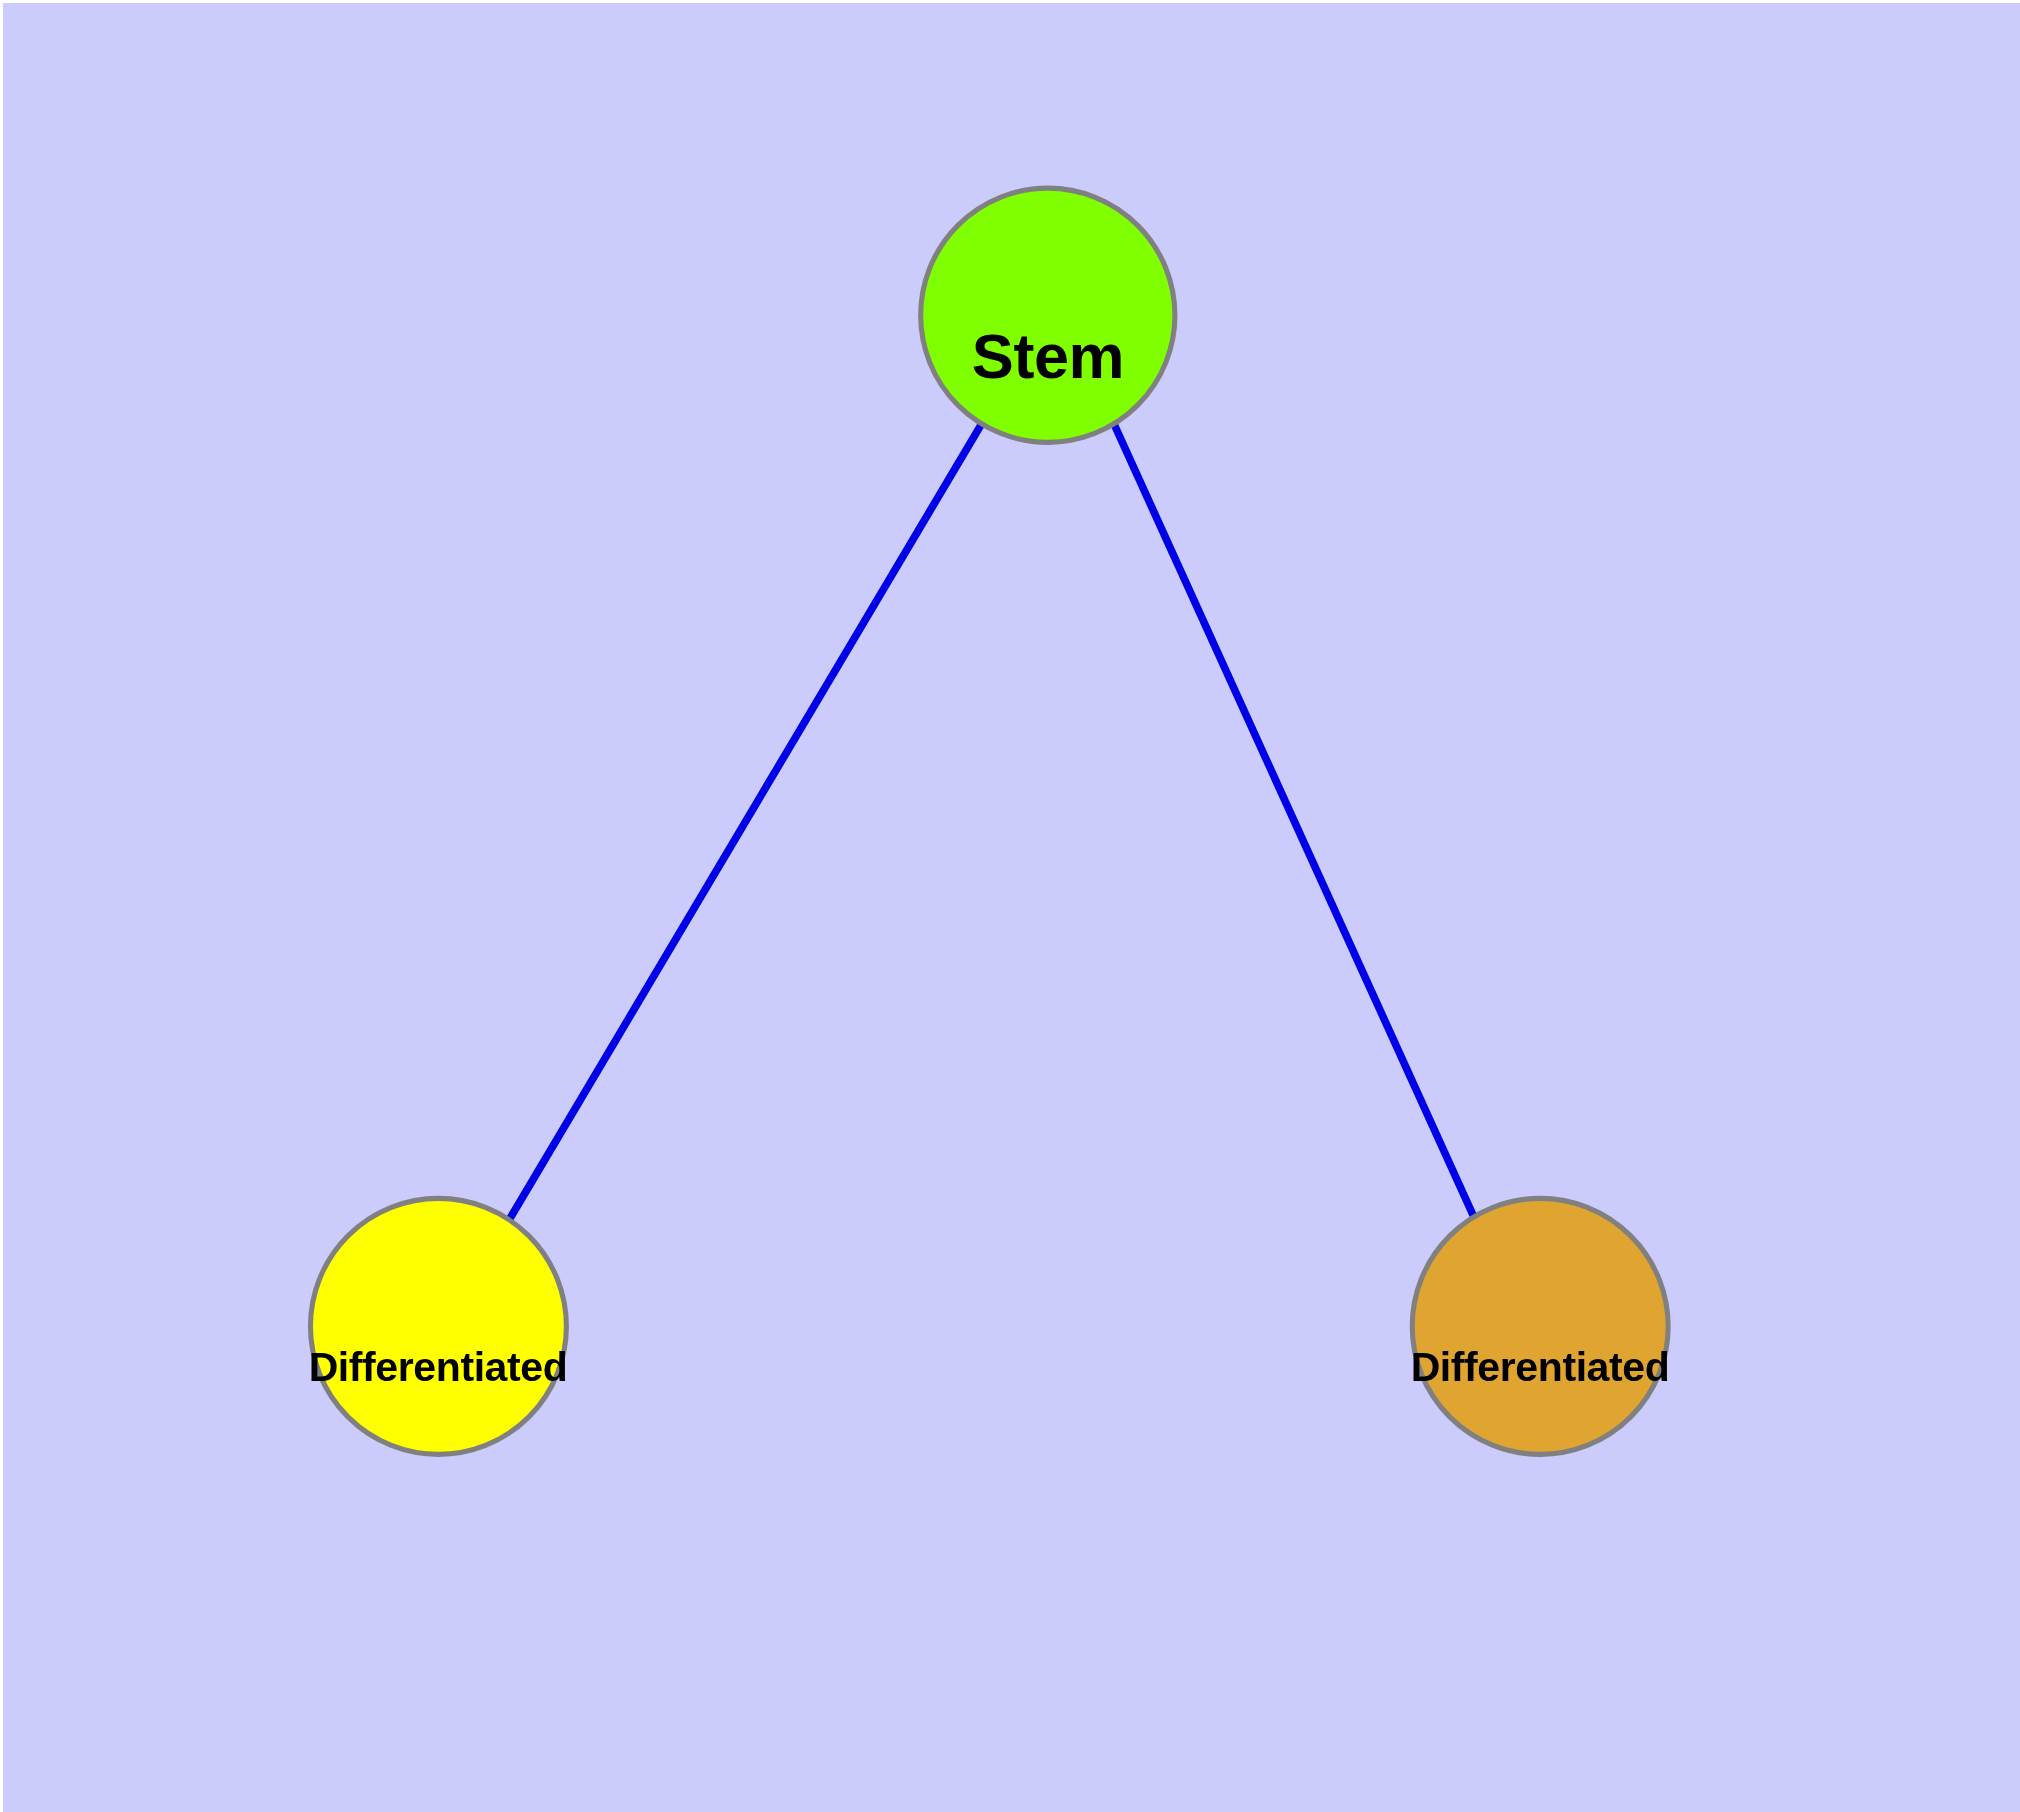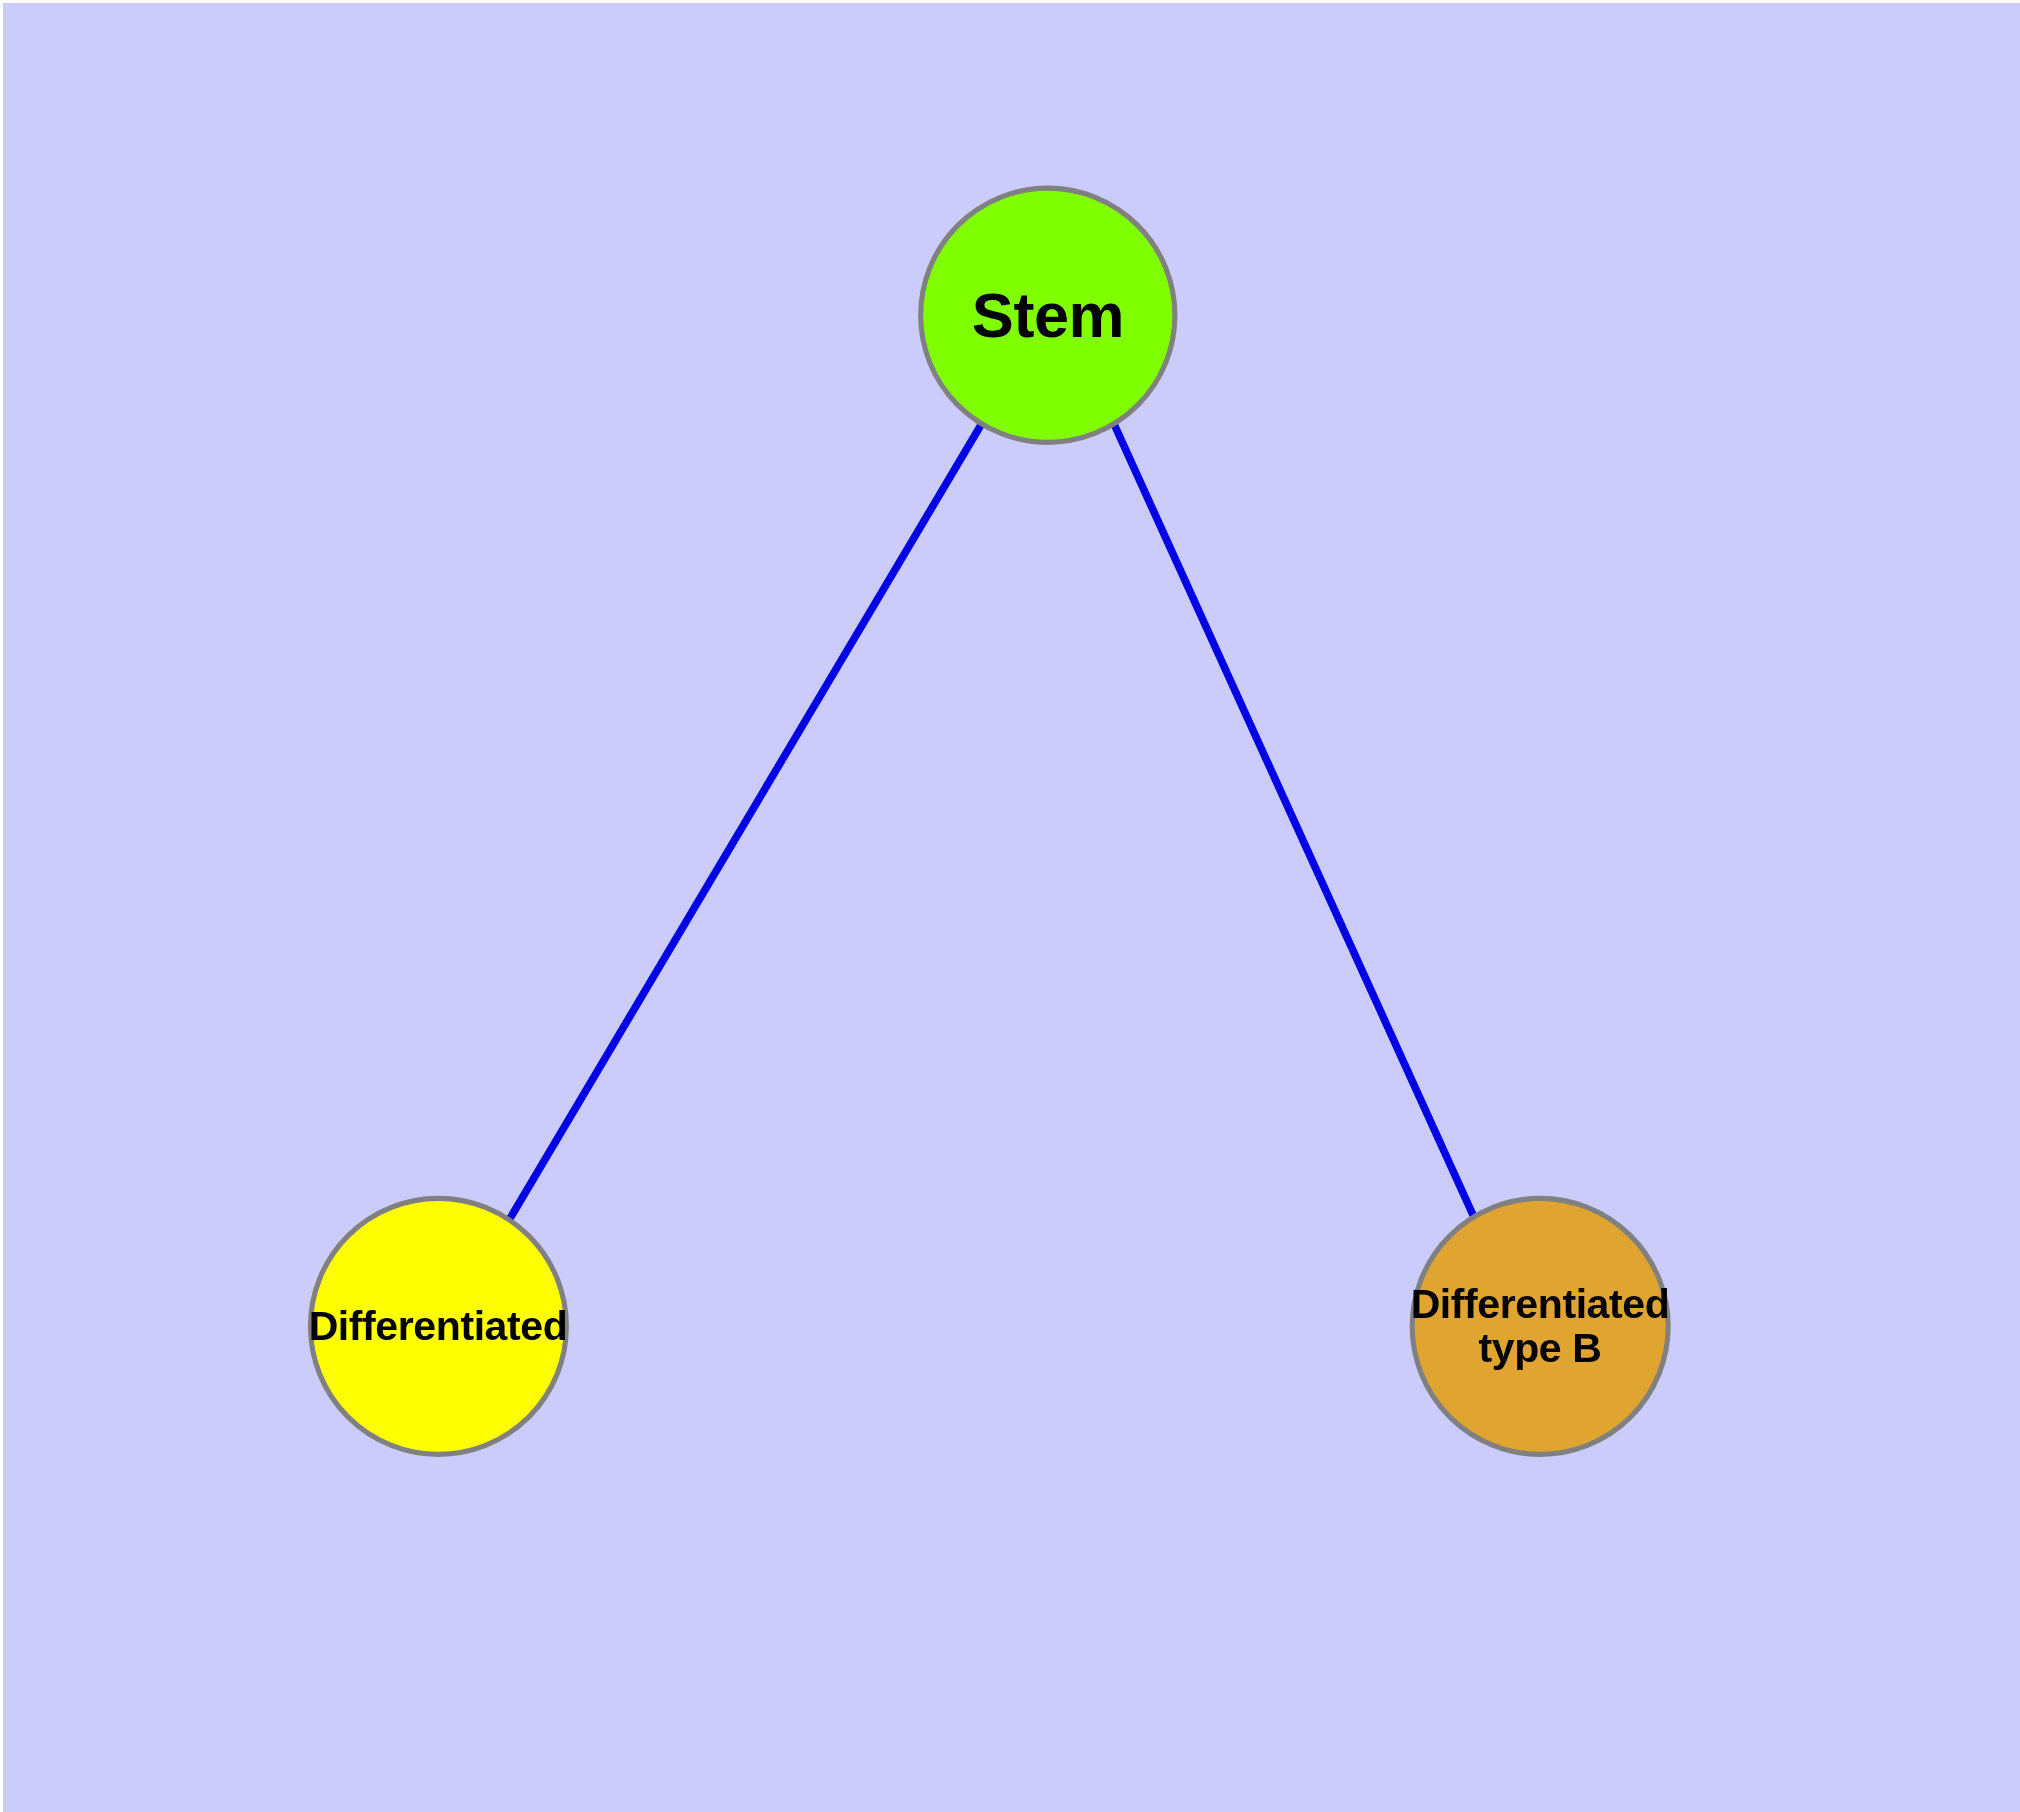--- a/index.html
+++ b/index.html
@@ -34,20 +34,21 @@
   .node-label {
     position: absolute;
     transform: translate(-50%, -50%);
     text-align: center;
     font-weight: bold;
     color: #000000;
     line-height: 1.08;
     white-space: nowrap;
     letter-spacing: -0.4px;
     pointer-events: none;
+    margin-top: 41px;
   }
   .label-stem { font-size: 63px; }
   .label-diff { font-size: 41px; }
 </style>
 </head>
 <body>
 
 <div id="canvas">
 
   <div id="plot-area" style="background: rgb(204, 204, 252);"></div>
@@ -68,17 +69,16 @@
   <div class="node-label label-stem" id="label-stem" style="left: 1048px; top: 315px; color: rgb(0, 0, 0);">
     <div>Stem</div>
   </div>
 
   <div class="node-label label-diff" id="label-diff-a" style="left: 438px; top: 1326px; color: rgb(0, 0, 0);">
     <div>Differentiated</div>
   </div>
 
   <div class="node-label label-diff" id="label-diff-b" style="left: 1540px; top: 1326px; color: rgb(0, 0, 0);">
     <div>Differentiated</div>
-    <div>type B</div>
   </div>
 
 </div>
 
 
 </body></html>

